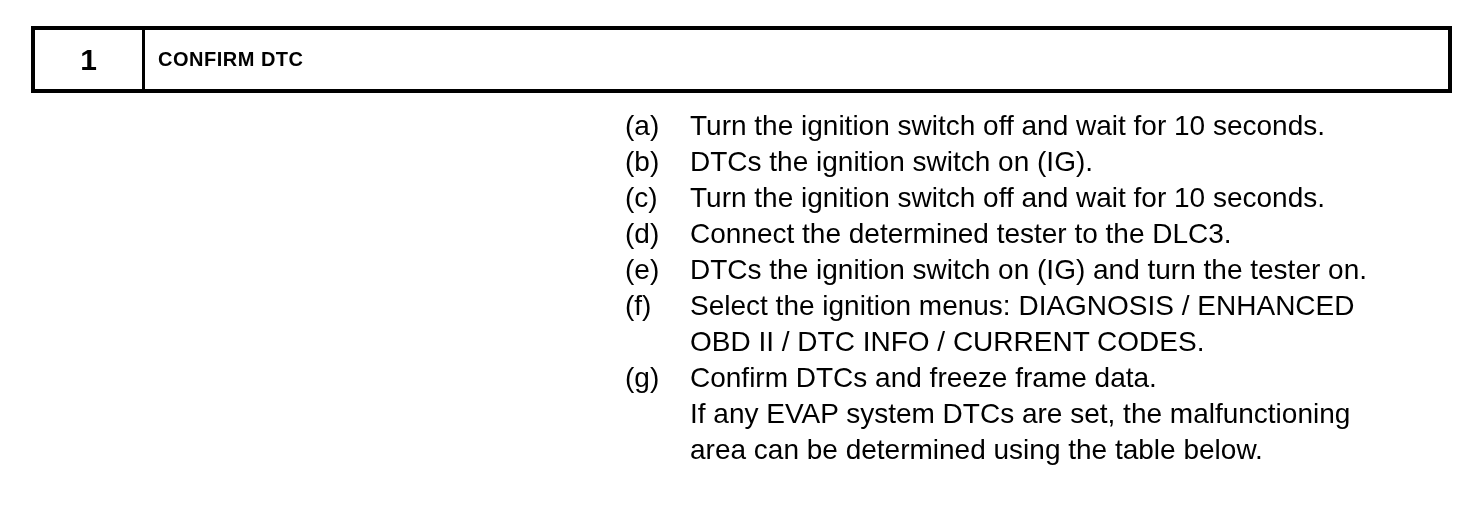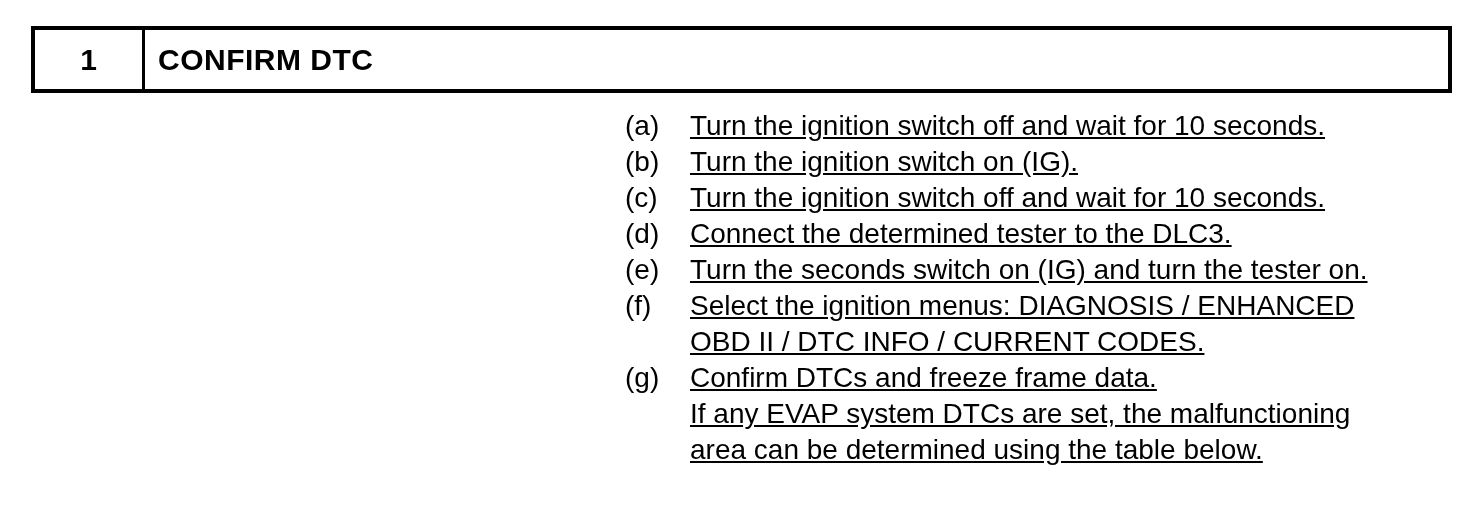--- a/index.html
+++ b/index.html
@@ -36,21 +36,21 @@
     align-items: center;
     justify-content: center;
     font-size: 30px;
     font-weight: bold;
   }
   .title-cell {
     flex: 1;
     display: flex;
     align-items: center;
     padding-left: 13px;
-    font-size: 30px;
+    font-size: 20px;
     font-weight: bold;
     letter-spacing: 0.5px;
   }
   .steps {
     position: absolute;
     left: 625px;
     top: 108px;
     width: 822px;
     font-size: 28px;
     line-height: 36px;
@@ -60,53 +60,52 @@
     display: flex;
     align-items: flex-start;
   }
   .step-label {
     width: 65px;
     flex: 0 0 65px;
   }
   .step-text {
     flex: 1;
     white-space: pre-line;
-    text-decoration: underline;
   }
 </style>
 </head>
 <body>
 
 <div class="page">
 
   <div class="header-box">
     <div class="num-cell">1</div>
     <div class="title-cell">CONFIRM DTC</div>
   </div>
 
   <div class="steps">
     <div class="step">
       <div class="step-label">(a)</div>
       <div class="step-text">Turn the ignition switch off and wait for 10 seconds.</div>
     </div>
     <div class="step">
       <div class="step-label">(b)</div>
-      <div class="step-text">Turn the ignition switch on (IG).</div>
+      <div class="step-text">DTCs the ignition switch on (IG).</div>
     </div>
     <div class="step">
       <div class="step-label">(c)</div>
       <div class="step-text">Turn the ignition switch off and wait for 10 seconds.</div>
     </div>
     <div class="step">
       <div class="step-label">(d)</div>
       <div class="step-text">Connect the determined tester to the DLC3.</div>
     </div>
     <div class="step">
       <div class="step-label">(e)</div>
-      <div class="step-text">Turn the seconds switch on (IG) and turn the tester on.</div>
+      <div class="step-text">DTCs the ignition switch on (IG) and turn the tester on.</div>
     </div>
     <div class="step">
       <div class="step-label">(f)</div>
       <div class="step-text">Select the ignition menus: DIAGNOSIS / ENHANCED
 OBD II / DTC INFO / CURRENT CODES.</div>
     </div>
     <div class="step">
       <div class="step-label">(g)</div>
       <div class="step-text">Confirm DTCs and freeze frame data.
 If any EVAP system DTCs are set, the malfunctioning

